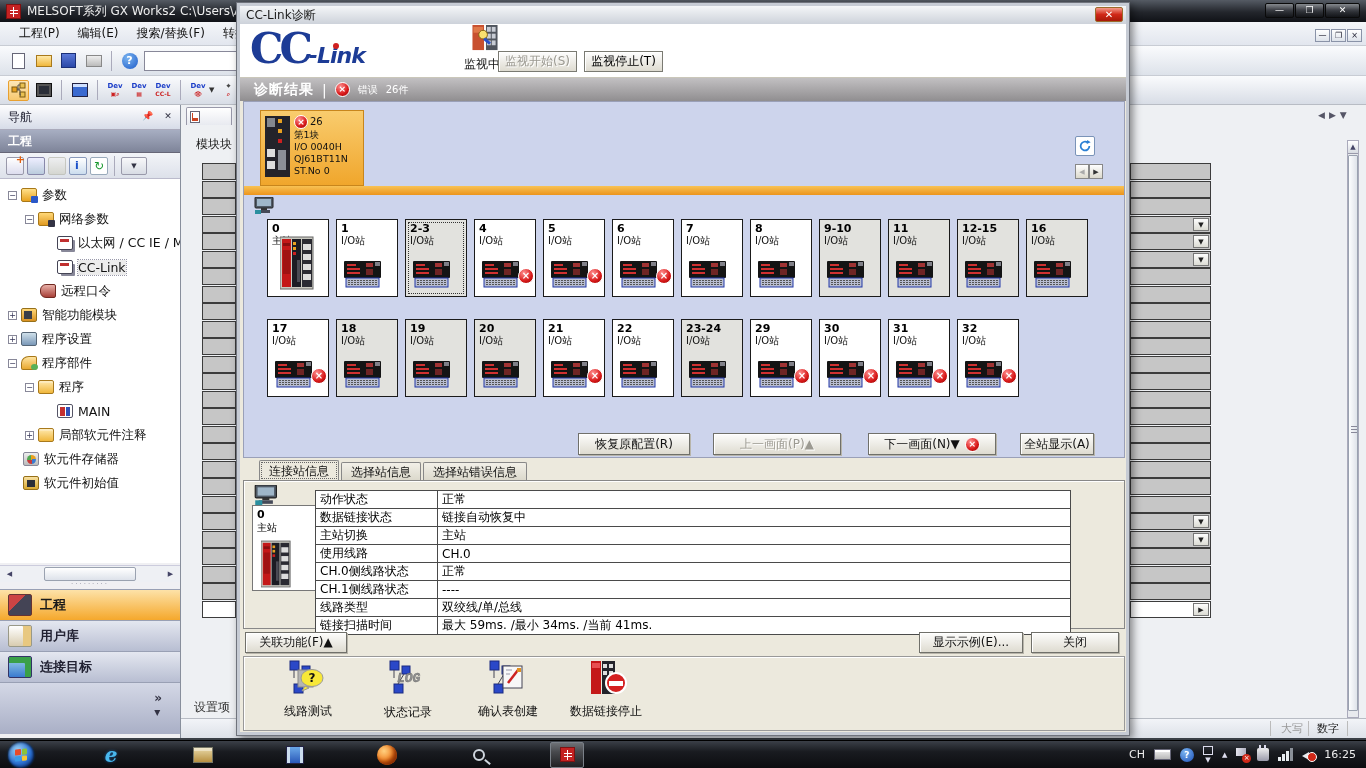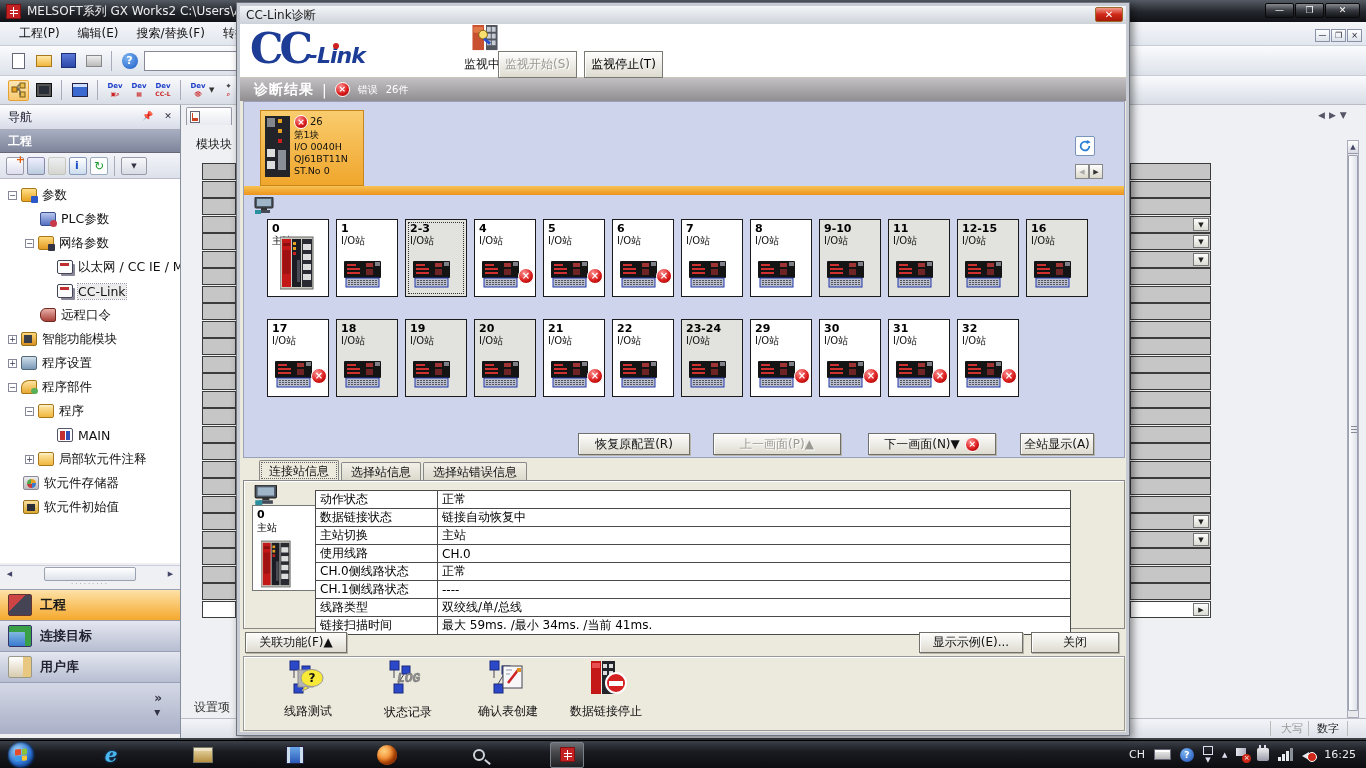--- a/index.html
+++ b/index.html
@@ -123,21 +123,21 @@
   #dlg-close{position:absolute;right:3px;top:1px;width:28px;height:15px;border-radius:2px;border:1px solid #9a6a2a;
     background:linear-gradient(#f49a8a,#d02818 50%,#a81808);color:#fff;font-size:10px;font-weight:bold;text-align:center;line-height:14px}
   #dlg-topband{height:54px;background:#fff;position:relative;border-bottom:1px solid #cac7ba}
   .cclink-logo{position:absolute;left:10px;top:2px;color:#1d3c96;white-space:nowrap}
   .cclink-logo .cc{font-family:"DejaVu Serif","Liberation Serif",serif;font-size:42px;font-weight:bold;letter-spacing:-4px;line-height:46px}
   .cclink-logo .lnk{font-size:22px;font-weight:bold;font-style:italic;letter-spacing:-1px}
   .cclink-logo .idot{position:relative}
   .cclink-logo .idot:after{content:"";position:absolute;left:3px;top:0px;width:6px;height:6px;border-radius:50%;background:#d02020}
   #monitor-wrap{position:absolute;left:200px;top:1px;width:60px;text-align:right}
   #monitor-label{font-size:12px;color:#111;margin-top:0px}
-  .mon-btn{position:absolute;top:27px;height:27px;font-size:12px;display:flex;align-items:center;justify-content:center;
+  .mon-btn{position:absolute;top:27px;height:21px;font-size:12px;display:flex;align-items:center;justify-content:center;
     background:linear-gradient(#fefefe,#dedbd0);border:1px solid #7a7a72;box-shadow:inset 1px 1px 0 #fff}
   .mon-btn.disabled{color:#9a9890;text-shadow:1px 1px 0 #fff}
   #dlg-resultbar{height:23px;background:linear-gradient(#c2c0c2,#908e90);display:flex;align-items:center;padding-left:14px;gap:8px}
   #dlg-resultbar .rt{color:#fff;font-size:14px;font-weight:bold;letter-spacing:1px}
   #dlg-resultbar .pipe{color:#fff;font-size:14px}
   #dlg-resultbar .el{color:#fff;font-size:10px}
   .err-badge{width:15px;height:15px;border-radius:50%;flex:none;
     background:radial-gradient(circle at 35% 28%,#ff9090,#d81818 60%,#8c0808);border:1px solid #fff;
     color:#fff;font-size:9px;font-weight:bold;display:flex;align-items:center;justify-content:center;line-height:1}
   #dlg-main{position:absolute;left:6px;top:98px;width:882px;height:357px;background:#cdd4ec;border:1px solid #9aa0b8}
@@ -405,26 +405,20 @@
     </div>
     <div id="nav-tree">
         <div class="tree-row">
           <span class="tw" style="width: 8px;"></span>
           <span class="exp">−</span>
           <span class="ti ti-param"></span>
           <span class="tree-label">参数</span>
         </div>
         <div class="tree-row">
           <span class="tw" style="width: 25px;"></span>
-          <span class="tw" style="width: 15px;"></span>
-          <span class="ti ti-plc-param"></span>
-          <span class="tree-label">PLC参数</span>
-        </div>
-        <div class="tree-row">
-          <span class="tw" style="width: 25px;"></span>
           <span class="exp">−</span>
           <span class="ti ti-network-param"></span>
           <span class="tree-label">网络参数</span>
         </div>
         <div class="tree-row">
           <span class="tw" style="width: 42px;"></span>
           <span class="tw" style="width: 15px;"></span>
           <span class="ti ti-network-item"></span>
           <span class="tree-label">以太网 / CC IE / M</span>
         </div>
@@ -493,26 +487,26 @@
       <div class="hs-btn" style="left:2px">◀</div>
       <div class="hs-thumb"></div>
       <div class="hs-btn" style="right:2px">▶</div>
     </div>
     <div id="nav-splitter">·········</div>
     <div class="stack-btn active">
       <div class="stk-ic stk-project"></div>
       <span>工程</span>
     </div>
     <div class="stack-btn">
+      <div class="stk-ic stk-userlib"></div>
+      <span>用户库</span>
+    </div>
+    <div class="stack-btn">
       <div class="stk-ic stk-connect"></div>
       <span>连接目标</span>
-    </div>
-    <div class="stack-btn">
-      <div class="stk-ic stk-userlib"></div>
-      <span>用户库</span>
     </div>
     <div id="nav-more">
       <span class="chev">»<br>▾</span>
     </div>
   </div>
 
   <div id="dialog">
     <div id="dlg-title">
       <span>CC-Link诊断</span>
       <div id="dlg-close">✕</div>

